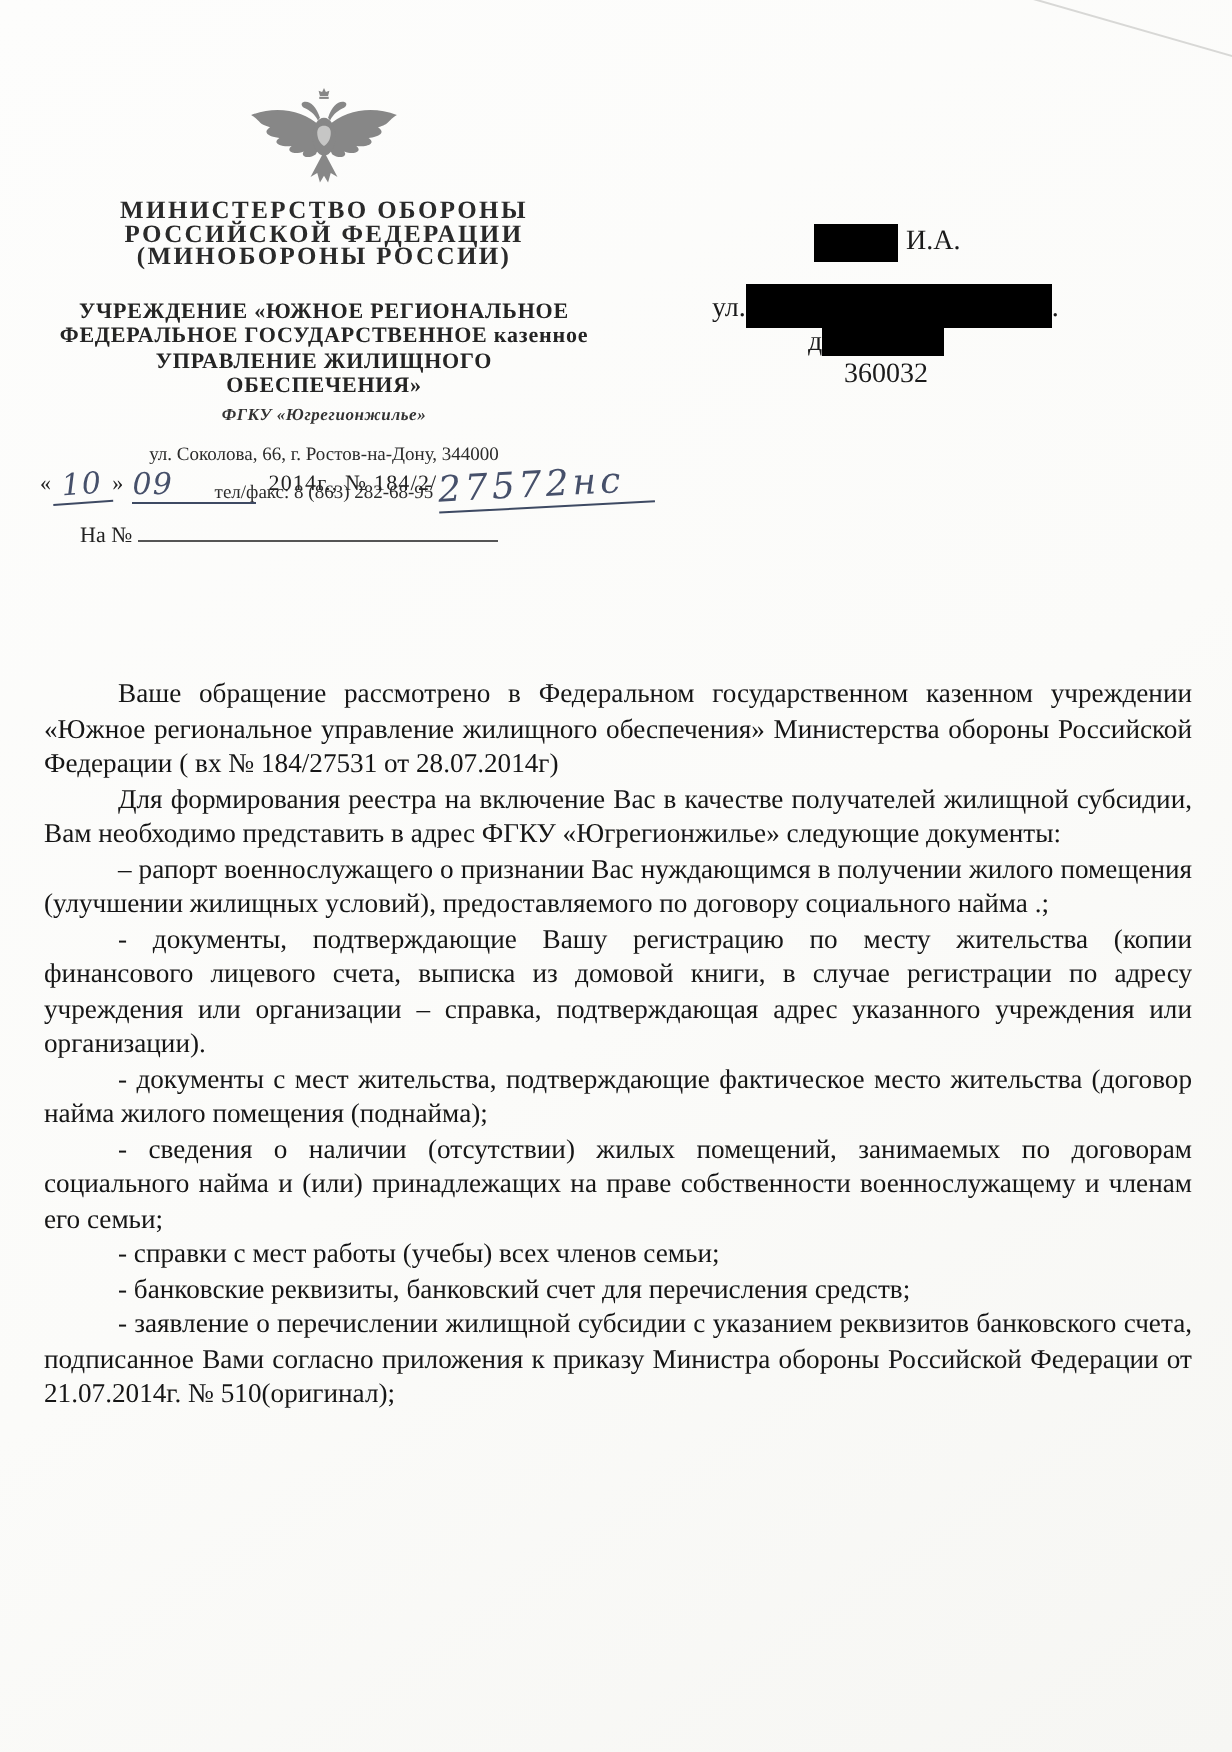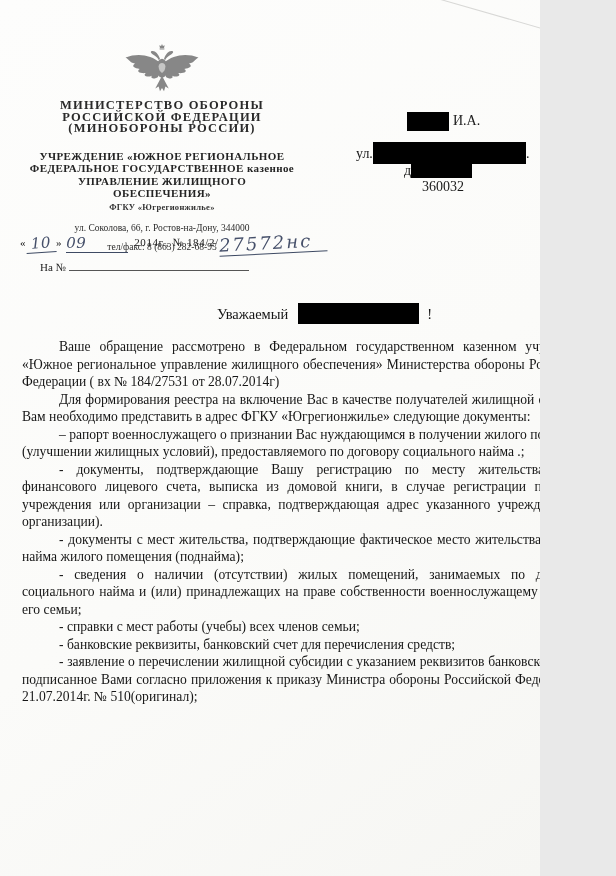--- a/index.html
+++ b/index.html
@@ -3,38 +3,38 @@
 <meta charset="utf-8">
 <style>
   html,body{margin:0;padding:0;}
   body{
     width:616px;height:876px;
     background:#e9e9e9;
     font-family:"Liberation Serif", serif;
     -webkit-font-smoothing:antialiased;
   }
   .page{
-    position:relative;width:540px;height:876px;overflow:hidden;
+    position:relative;width:616px;height:876px;overflow:hidden;
     background:linear-gradient(145deg,#fdfdfc 0%,#fbfbf9 55%,#f6f6f3 100%);
     color:#1d1d1d;
   }
   .scan-artifact{
     position:absolute;top:10px;right:-14px;width:150px;height:1px;
     background:#d8d8d6;transform:rotate(16deg);
   }
 
   
   .letterhead{
     position:absolute;left:28px;top:44px;width:268px;text-align:center;
   }
   .eagle{width:82px;height:54px;display:block;margin:0 auto 2px auto;opacity:.82;}
   .min-block{font-weight:bold;font-size:12.5px;line-height:11.5px;letter-spacing:1.2px;color:#2a2a2a;}
   .min-block div{margin-bottom:0;}
   .org-block{margin-top:15px;font-weight:bold;font-size:11px;line-height:12.5px;letter-spacing:.4px;color:#242424;}
-  .fgku{margin-top:2px;font-weight:bold;font-size:8.5px;letter-spacing:.3px;color:#333;}
+  .fgku{margin-top:2px;font-weight:bold;font-size:8.5px;letter-spacing:.3px;color:#333;font-style:italic;}
   .addr{margin-top:11px;font-size:9.5px;color:#2b2b2b;}
   .phone{margin-top:9px;font-size:9.5px;color:#2b2b2b;}
 
   
   .ref-line{
     position:absolute;left:20px;top:232px;width:330px;
     font-size:11px;letter-spacing:.6px;color:#222;white-space:nowrap;
   }
   .hw{
     font-family:"DejaVu Serif", serif;font-style:italic;color:#46506a;
@@ -140,23 +140,20 @@
     <span class="na-underline"></span>
   </div>
 
   <div class="recipient">
     <div class="r-line r1"><span class="redact redact-name"></span><span>И.А.</span></div>
     <div class="r-line r2"><span>ул.</span><span class="redact redact-street"></span><span>.</span></div>
     <div class="r-line r3"><span>д</span><span class="redact redact-house"></span></div>
     <div class="r-line r5">360032</div>
   </div>
 
-  <div class="salutation">
-    <span>Уважаемый</span><span class="redact redact-salut"></span><span>!</span>
-  </div>
 
   <div class="body-text">
     <p>Ваше обращение  рассмотрено в Федеральном государственном казенном учреждении «Южное региональное управление жилищного обеспечения» Министерства обороны Российской Федерации ( вх № 184/27531 от 28.07.2014г)</p>
     <p>Для формирования реестра на включение Вас в качестве получателей жилищной субсидии, Вам необходимо представить в адрес ФГКУ «Югрегионжилье» следующие документы:</p>
     <p>– рапорт военнослужащего о признании Вас нуждающимся в получении жилого помещения (улучшении жилищных условий), предоставляемого по договору социального найма .;</p>
     <p>- документы, подтверждающие Вашу регистрацию по месту жительства (копии финансового лицевого счета, выписка из домовой книги, в случае регистрации по адресу учреждения или организации – справка, подтверждающая адрес указанного учреждения или организации).</p>
     <p>- документы с мест жительства, подтверждающие фактическое место жительства (договор найма жилого помещения (поднайма);</p>
     <p>- сведения о наличии (отсутствии) жилых помещений, занимаемых по договорам социального найма и (или) принадлежащих на праве собственности военнослужащему и членам его семьи;</p>
     <p>- справки с мест работы (учебы) всех членов семьи;</p>
     <p>- банковские реквизиты, банковский счет для перечисления средств;</p>

